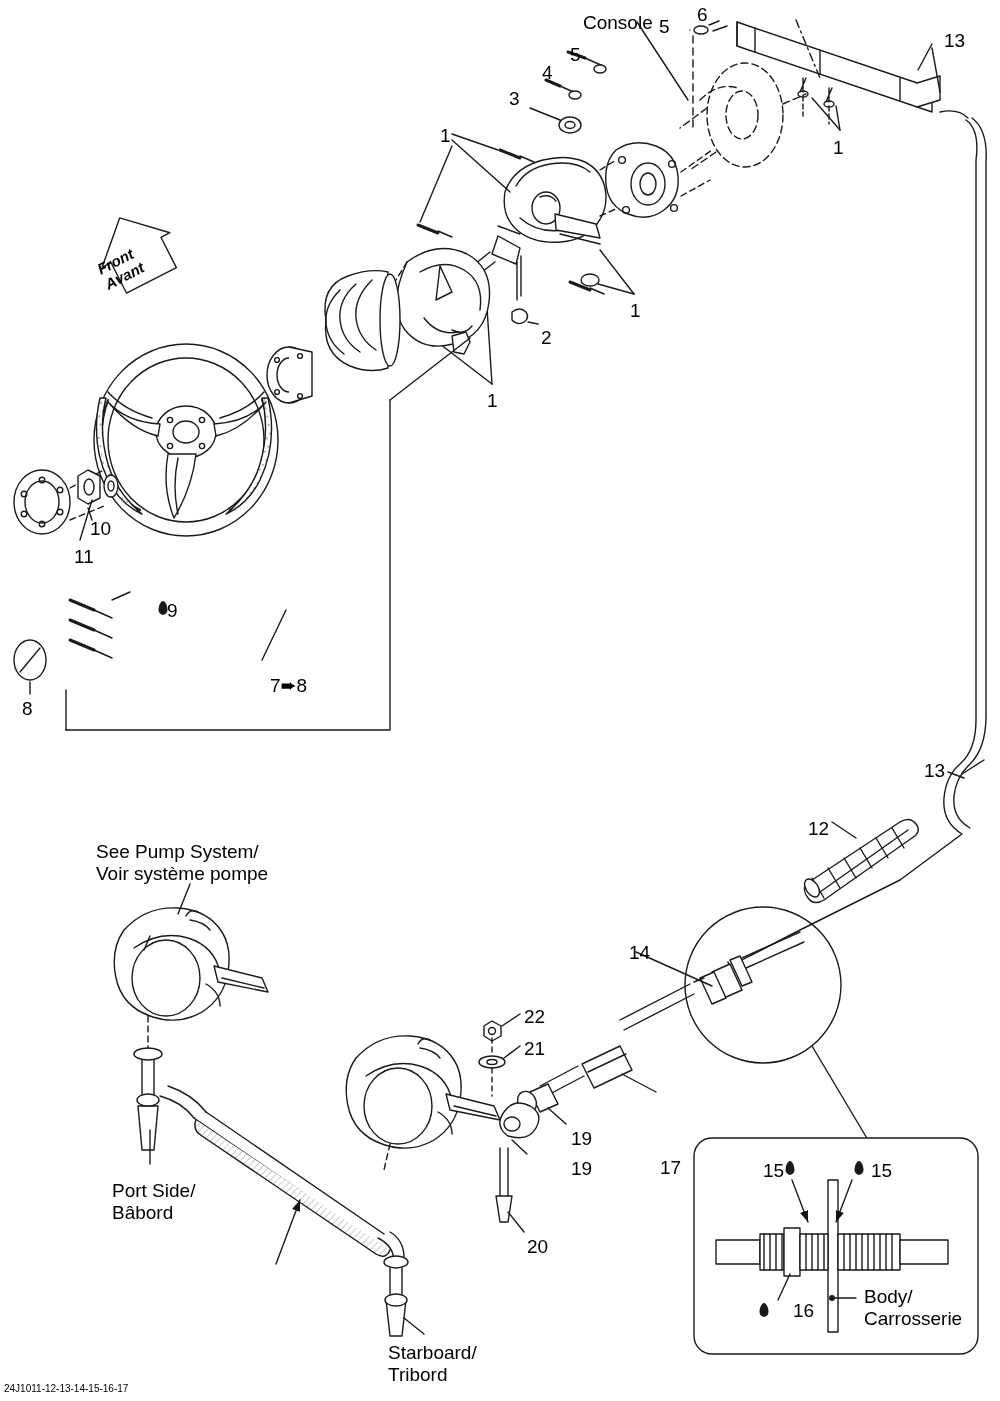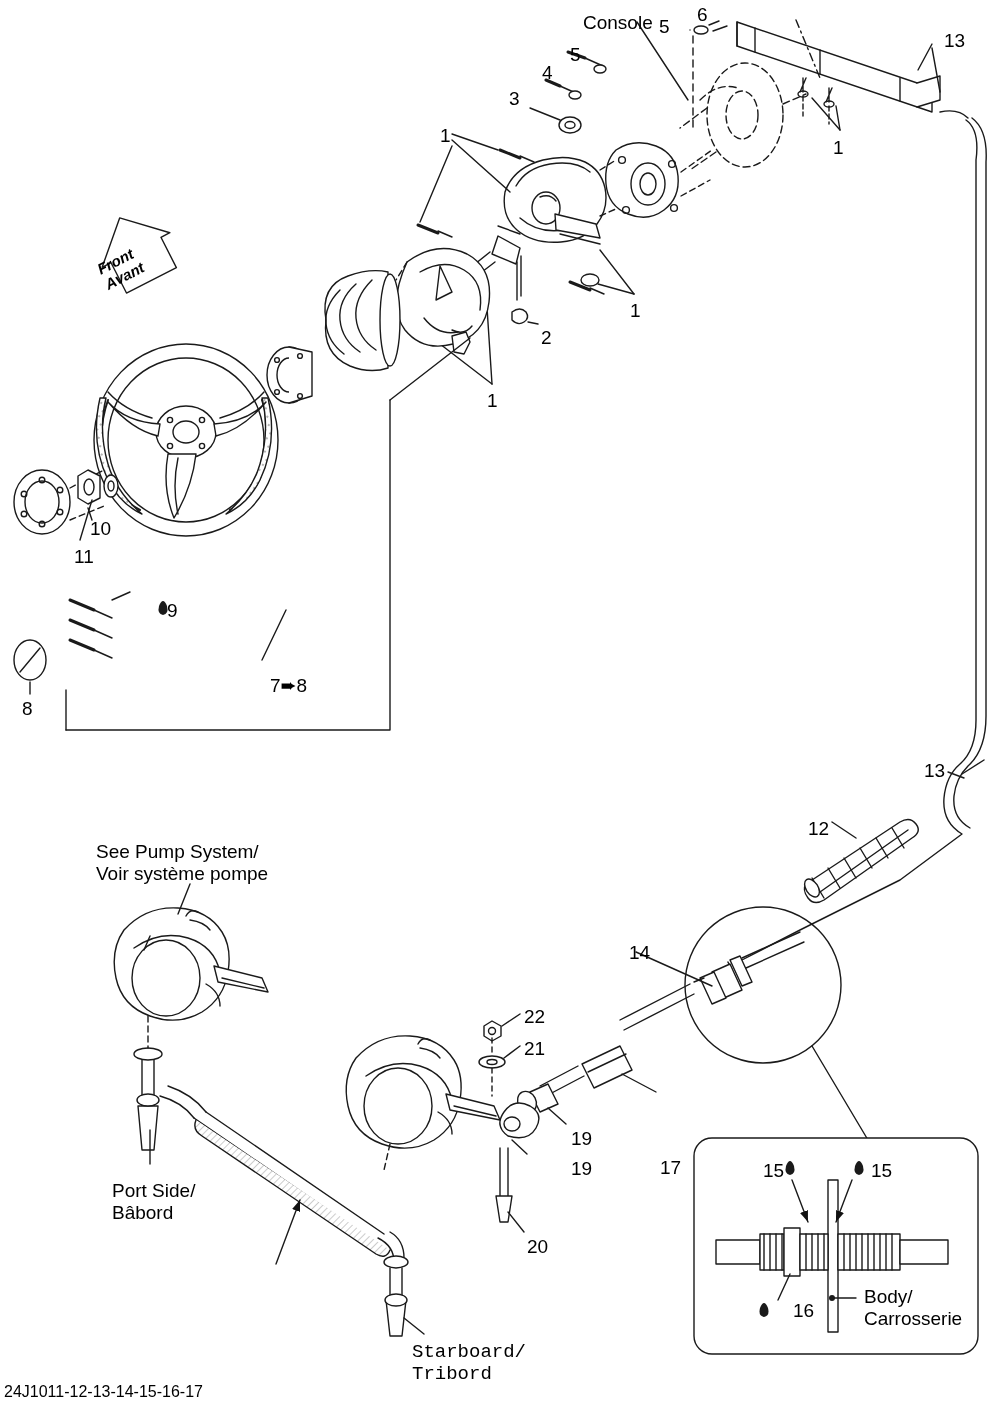--- a/index.html
+++ b/index.html
@@ -42,21 +42,21 @@
     font-weight: bold;
     font-style: italic;
     line-height: 1.1;
     white-space: pre-line;
     transform: rotate(-27deg);
   }
   .footer-code {
     position: absolute;
     left: 4px;
     top: 1383px;
-    font-size: 16px;
+    font-size: 10px;
     font-family: "Liberation Sans", sans-serif;
   }
 </style>
 </head>
 <body>
 
 <div id="diagram-root">
 
   <svg class="art" viewBox="0 0 1000 1401" xmlns="http://www.w3.org/2000/svg">
     <defs>
@@ -465,21 +465,21 @@
   <div class="lbl" style="left:531px; top:1158px;margin-left:40px;">19</div>
   <div class="lbl" style="left:527px; top:1236px;">20</div>
   <div class="lbl" style="left:763px; top:1160px;">15</div>
   <div class="lbl" style="left:871px; top:1160px;">15</div>
   <div class="lbl" style="left:755px; top:1300px;margin-left:38px;">16</div>
 
   <div class="lbl multi" style="left:96px; top:841px;">See Pump System/
 Voir système pompe</div>
   <div class="lbl multi" style="left:112px; top:1180px;">Port Side/
 Bâbord</div>
-  <div class="lbl multi" style="left:412px; top:1342px;font-family:Liberation Mono, monospace;">Starboard/
+  <div class="lbl multi" style="left:388px; top:1342px;">Starboard/
 Tribord</div>
   <div class="lbl multi" style="left:864px; top:1286px;">Body/
 Carrosserie</div>
 
   <div class="front-badge" style="left:100px; top:252px;">Front
 Avant</div>
 
   <div class="footer-code">24J1011-12-13-14-15-16-17</div>
 </div>
 

